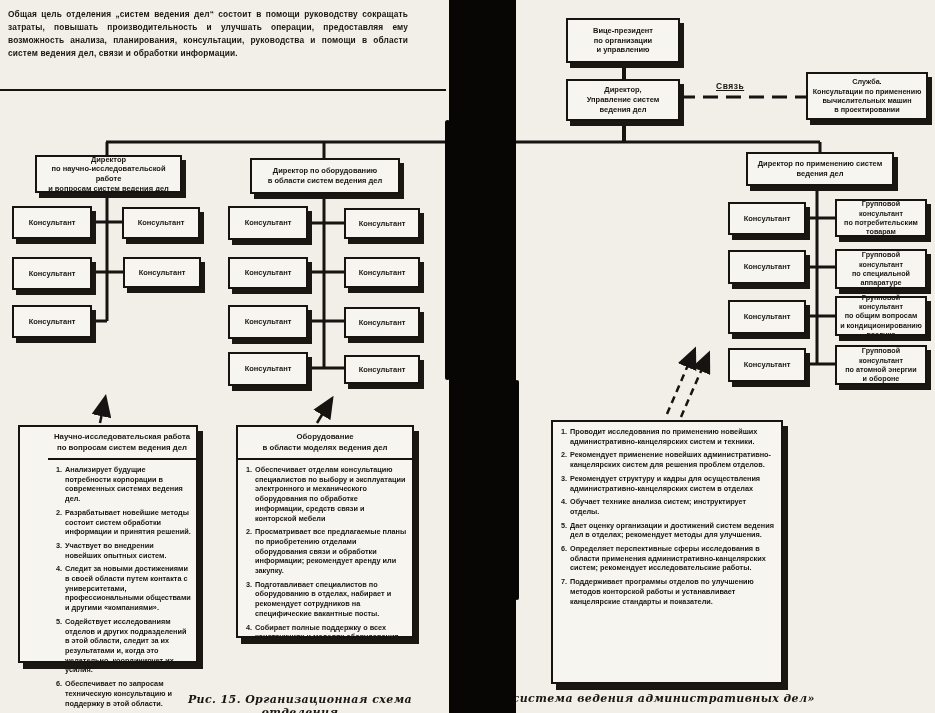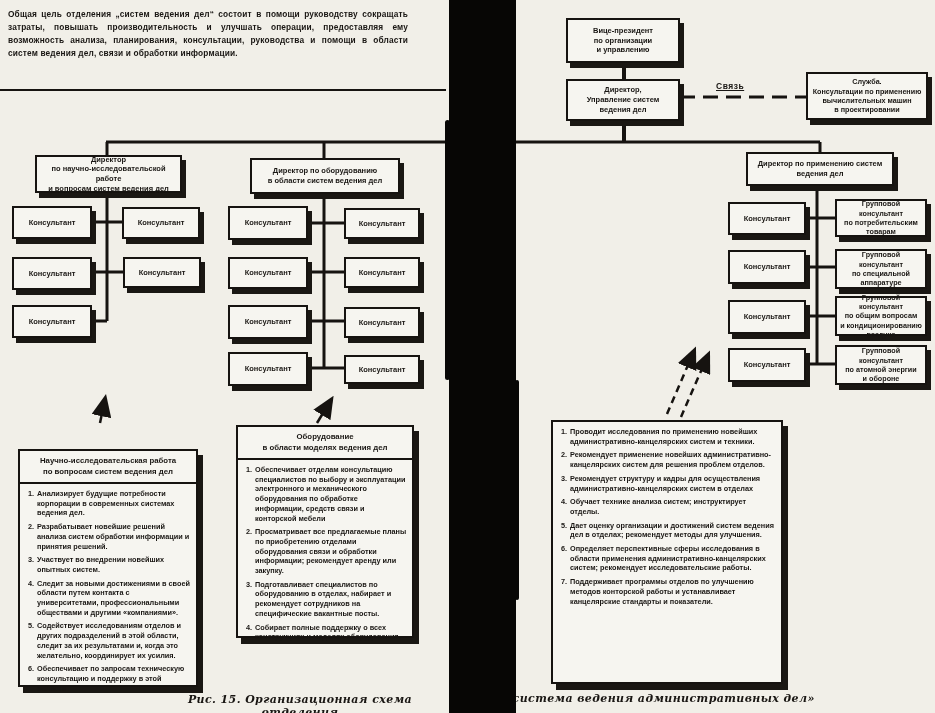--- a/index.html
+++ b/index.html
@@ -96,31 +96,31 @@
 
   <div class="box" style="left:228px;top:206px;width:80px;height:34px;">Консультант</div>
   <div class="box" style="left:344px;top:208px;width:76px;height:31px;">Консультант</div>
   <div class="box" style="left:228px;top:257px;width:80px;height:32px;">Консультант</div>
   <div class="box" style="left:344px;top:257px;width:76px;height:31px;">Консультант</div>
   <div class="box" style="left:228px;top:305px;width:80px;height:34px;">Консультант</div>
   <div class="box" style="left:344px;top:307px;width:76px;height:31px;">Консультант</div>
   <div class="box" style="left:228px;top:352px;width:80px;height:34px;">Консультант</div>
   <div class="box" style="left:344px;top:355px;width:76px;height:29px;">Консультант</div>
 
-  <div class="bigbox" style="left:18px;top:449px;width:180px;height:238px;">
+  <div class="bigbox" style="left:18px;top:425px;width:180px;height:238px;padding-left:28px;">
     <div class="hdr">Научно-исследовательская работа
 по вопросам систем ведения дел</div>
     <div class="items">
       <div class="item">
           <span class="n">1.</span>
           <span class="t">Анализирует будущие потребности корпорации в современных системах ведения дел.</span>
         </div>
       <div class="item">
           <span class="n">2.</span>
-          <span class="t">Разрабатывает новейшие решений анализа систем обработки информации и принятия решений.</span>
+          <span class="t">Разрабатывает новейшие методы состоит систем обработки информации и принятия решений.</span>
         </div>
       <div class="item">
           <span class="n">3.</span>
           <span class="t">Участвует во внедрении новейших опытных систем.</span>
         </div>
       <div class="item">
           <span class="n">4.</span>
           <span class="t">Следит за новыми достижениями в своей области путем контакта с университетами, профессиональными обществами и другими «компаниями».</span>
         </div>
       <div class="item">

